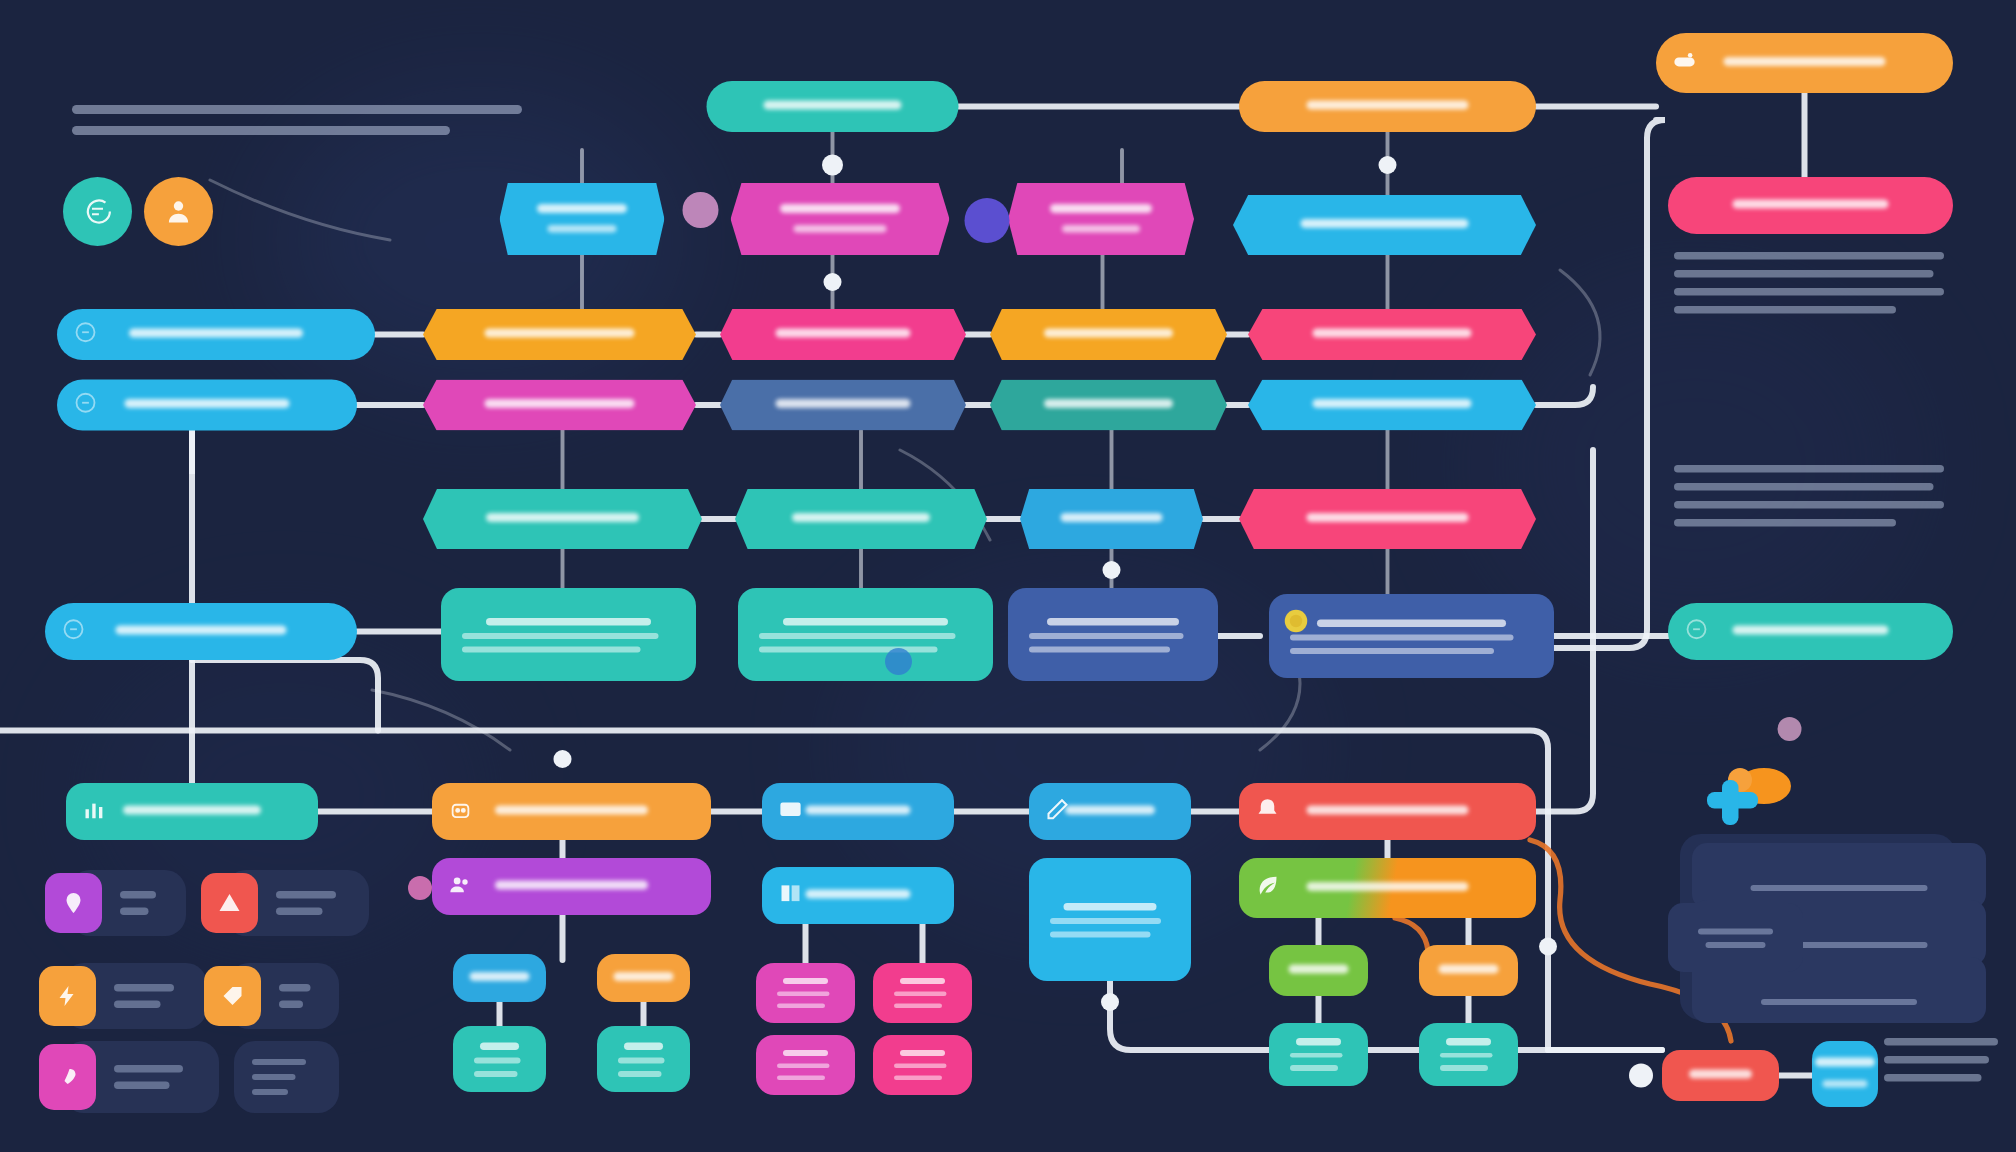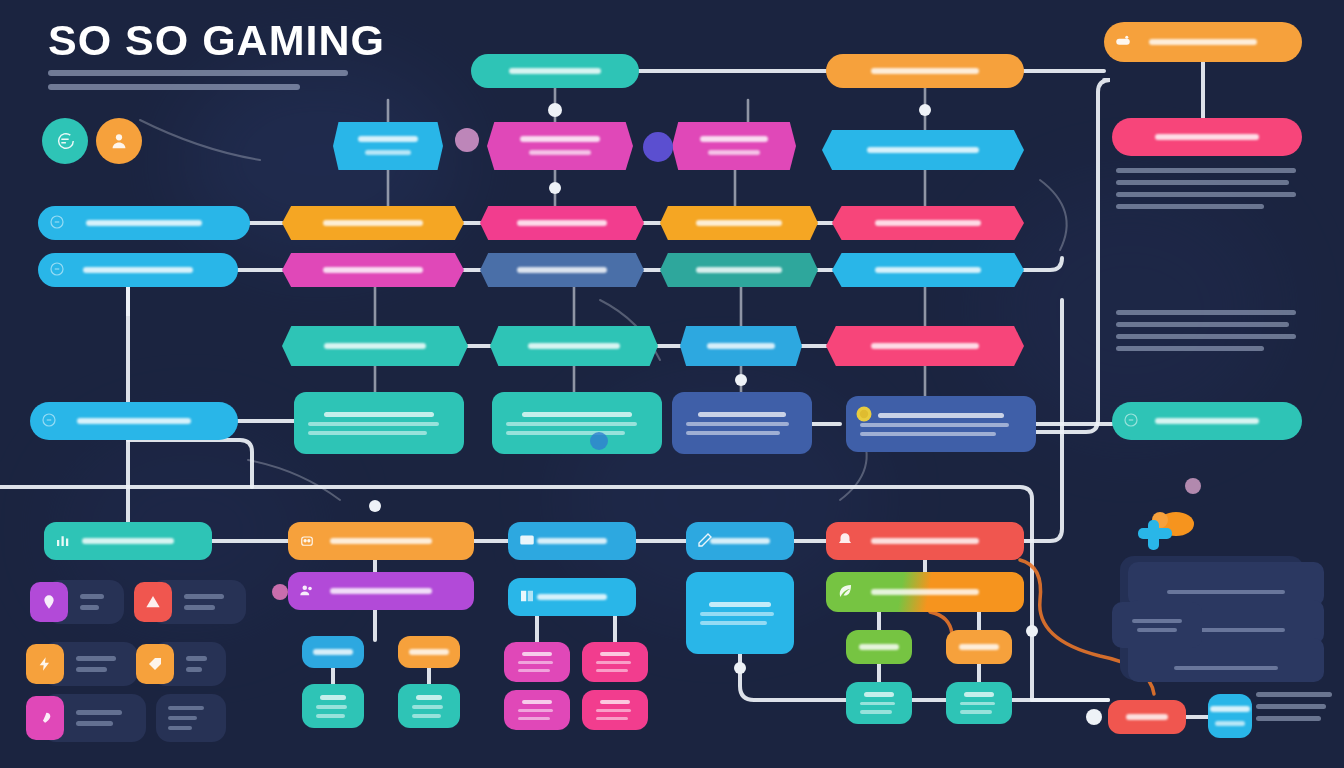--- a/index.html
+++ b/index.html
@@ -152,21 +152,20 @@
     <circle class="joint" cx="555" cy="110" r="7"></circle>
     <circle class="joint" cx="555" cy="188" r="6"></circle>
     <circle class="joint" cx="925" cy="110" r="6"></circle>
     <circle class="joint" cx="741" cy="380" r="6"></circle>
     <circle class="joint" cx="375" cy="506" r="6"></circle>
     <circle class="joint" cx="1032" cy="631" r="6"></circle>
     <circle class="joint" cx="1094" cy="717" r="8"></circle>
     <circle class="joint" cx="740" cy="668" r="6"></circle>
   </svg>
 
-  <div id="title">SO SO GAMING</div>
   <div id="subtitle">
     <div class="ln" style="width:100%"></div>
     <div class="ln" style="width:84%"></div>
   </div>
 
   <div class="disc" style="left:42px;top:118px;width:46px;height:46px;background:#2ec4b6;">
     <svg width="22" height="22" viewBox="0 0 24 24" fill="none" stroke="#ffffff" stroke-width="1.6" opacity=".85">
       <path d="M21 12a8 8 0 1 1-3.2-6.4"></path>
         <path d="M8 10h8M8 14h5"></path>
     </svg>

